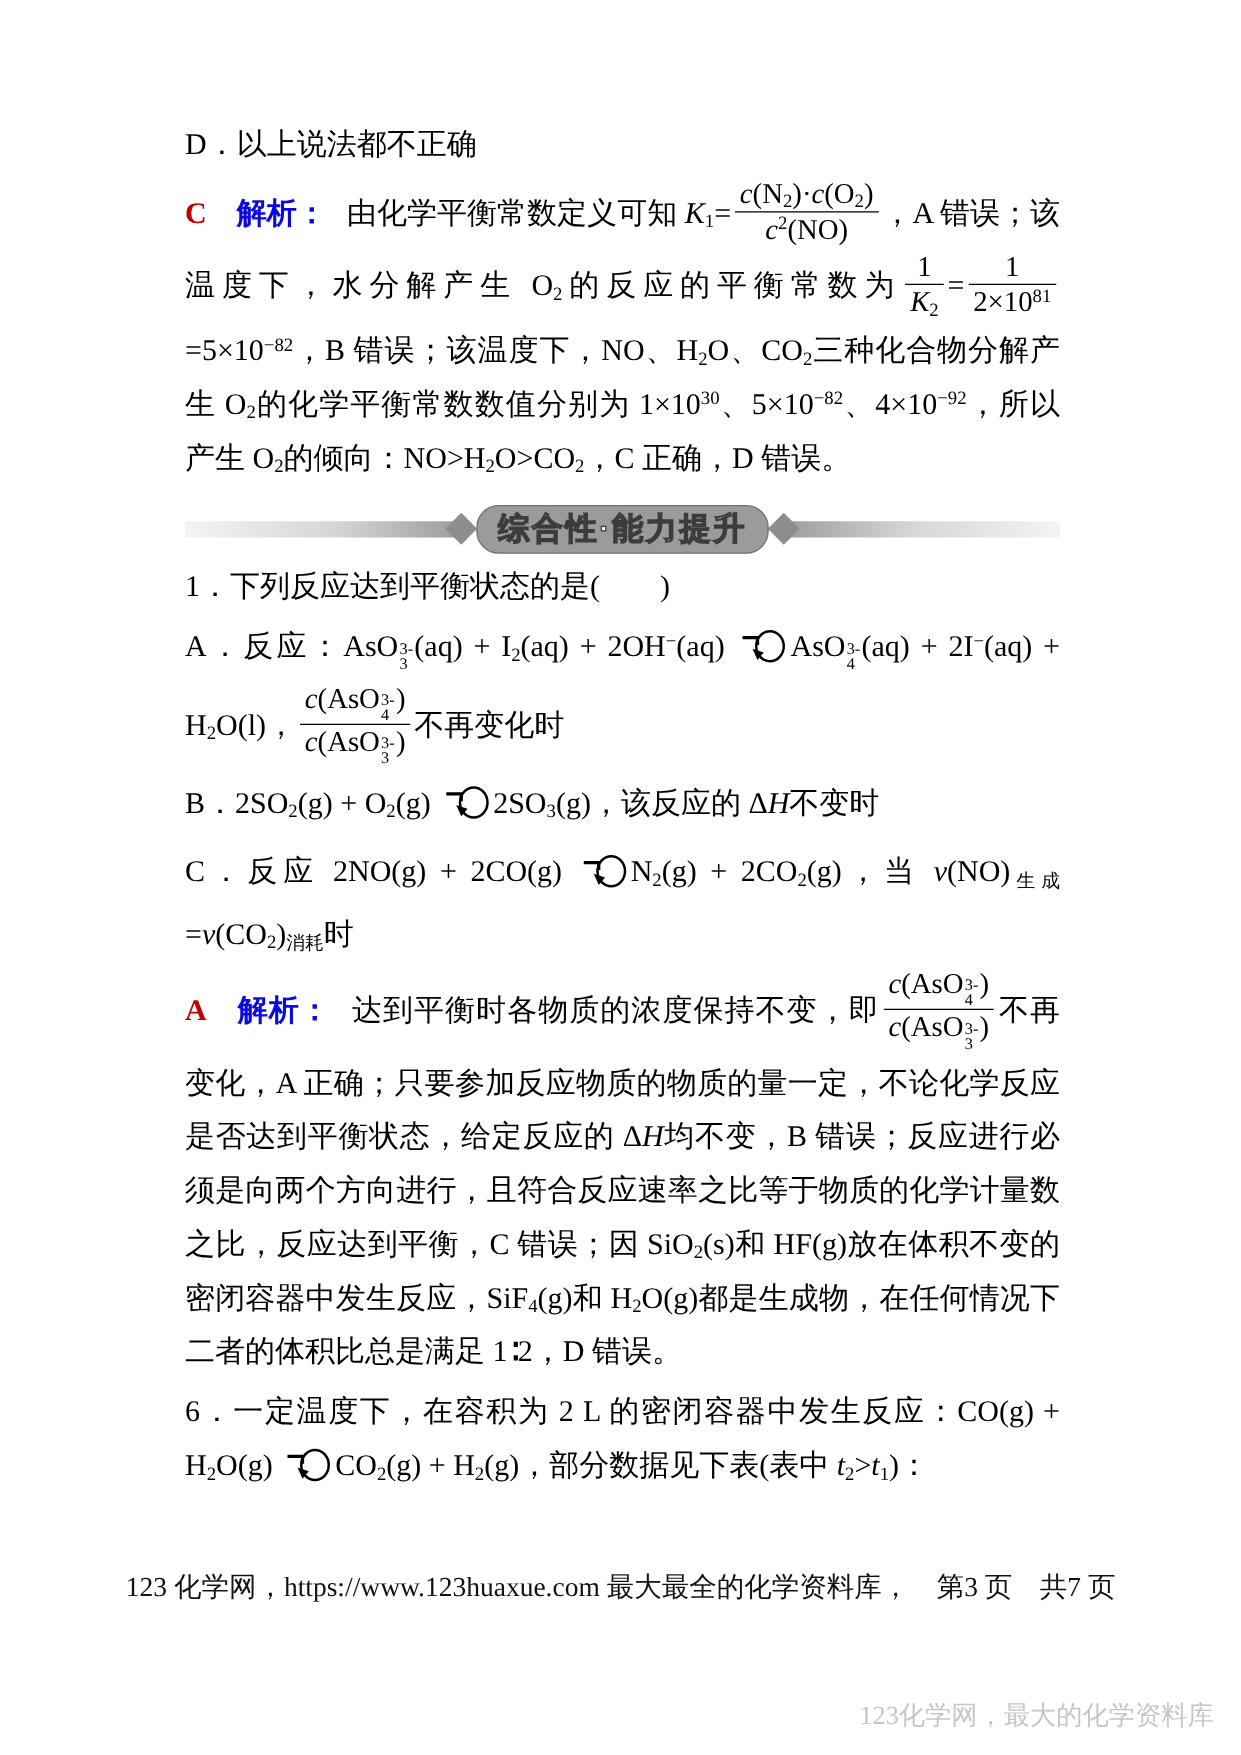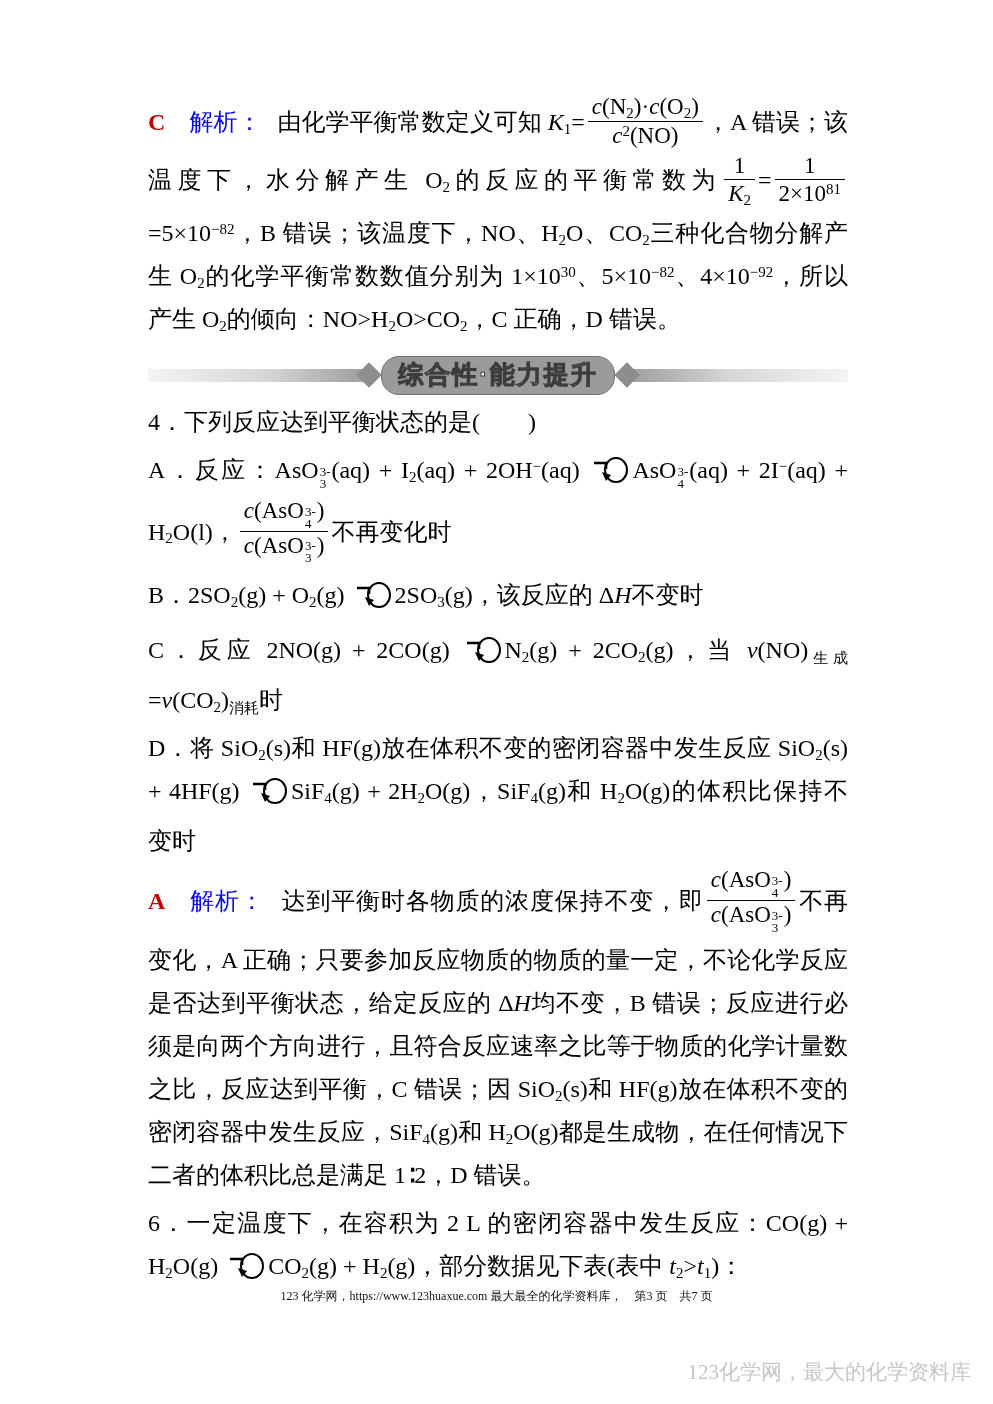--- a/index.html
+++ b/index.html
@@ -13,88 +13,84 @@
   }
   .page{position:absolute;inset:0;background:#fff;}
   .content{position:absolute;left:148px;top:90px;width:700px;}
   .content p{font-size:24px;line-height:43px;text-align:justify;margin:5px 0;}
   i{font-style:italic;}
   sub,sup{font-size:15px;line-height:0;}
   sub{vertical-align:-0.25em;}
   sup{vertical-align:0.5em;}
   sub.cjk{font-size:15px;vertical-align:-0.3em;}
   .ans{color:#c00000;font-weight:bold;margin-right:18px;}
-  .lbl{color:#0a0ae0;font-weight:normal;margin-right:10px;}
+  .lbl{color:#0a0ae0;font-weight:bold;margin-right:10px;}
   
   .frac{display:inline-block;vertical-align:middle;text-align:center;line-height:1.12;font-size:23px;margin:2px 3px;transform:translateY(-3px);}
   .frac .num{display:block;border-bottom:1.6px solid #000;padding:0 4px 1px;}
   .frac .den{display:block;padding:1px 4px 0;}
   
   .stack{display:inline-block;vertical-align:-0.42em;line-height:0;margin:0 1px;}
   .stack .st,.stack .sb{display:block;font-size:13px;line-height:12px;text-align:left;}
   
   .rev{display:inline-block;vertical-align:-7px;margin:0 2px;}
   
   .banner{display:flex;align-items:center;margin:16px 0 8px;height:36px;}
   .bar{flex:1;height:13px;}
   .bar-l{background:linear-gradient(90deg,#f4f4f4 0%,#d6d6d6 55%,#9e9e9e 100%);}
   .bar-r{background:linear-gradient(270deg,#f4f4f4 0%,#d6d6d6 55%,#9e9e9e 100%);}
   .diamond{width:18px;height:18px;background:#8d8d8d;transform:rotate(45deg);margin:0 -5px;flex:none;position:relative;z-index:1;}
   .pill{flex:none;background:#9b9b9b;border:1.5px solid #707070;border-radius:18px;
         padding:1px 16px 3px;font-size:25px;font-weight:bold;color:#fbfbfb;
         letter-spacing:2px;margin:0 8px;-webkit-text-stroke:1px #3c3c3c;
         font-family:"Liberation Sans","DejaVu Sans",sans-serif;position:relative;z-index:2;}
   
-  .footer{position:absolute;left:0;right:0;top:1288px;text-align:center;font-size:12px;color:#111;}
+  .footer{position:absolute;left:0;right:0;top:1255px;text-align:center;font-size:22px;color:#111;}
   .footer a{color:#111;text-decoration:none;}
   .watermark{position:absolute;right:22px;top:1358px;color:#c6c6c6;font-size:21px;margin-left:16px;}
 </style>
 </head>
 <body>
 
 <div class="page">
   <main class="content">
 
 
+    <p>D．以上说法都不正确</p>
 
     <p>
       <span class="ans">C</span>
       <span class="lbl">解析：</span>
       <span>由化学平衡常数定义可知 <i>K</i><sub>1</sub>=<span class="frac"><span class="num"><i>c</i>(N<sub>2</sub>)·<i>c</i>(O<sub>2</sub>)</span><span class="den"><i>c</i><sup>2</sup>(NO)</span></span>，A 错误；该温度下，水分解产生 O<sub>2</sub>的反应的平衡常数为<span class="frac"><span class="num">1</span><span class="den"><i>K</i><sub>2</sub></span></span>=<span class="frac"><span class="num">1</span><span class="den">2×10<sup>81</sup></span></span>=5×10<sup>−82</sup>，B 错误；该温度下，NO、H<sub>2</sub>O、CO<sub>2</sub>三种化合物分解产生 O<sub>2</sub>的化学平衡常数数值分别为 1×10<sup>30</sup>、5×10<sup>−82</sup>、4×10<sup>−92</sup>，所以产生 O<sub>2</sub>的倾向：NO&gt;H<sub>2</sub>O&gt;CO<sub>2</sub>，C 正确，D 错误。</span>
     </p>
 
     <div class="banner">
       <span class="bar bar-l"></span>
       <span class="diamond"></span>
       <span class="pill">综合性·能力提升</span>
       <span class="diamond"></span>
       <span class="bar bar-r"></span>
     </div>
 
-    <p>4．下列反应达到平衡状态的是(　　)</p>
+    <p>1．下列反应达到平衡状态的是(　　)</p>
     <p>A．反应：AsO<span class="stack"><span class="st">3-</span><span class="sb">3</span></span>(aq) + I<sub>2</sub>(aq) + 2OH<sup>−</sup>(aq) <span class="rev"><svg width="40" height="30" viewBox="0 0 40 30">
             <path d="M4 8 H16 V14" fill="none" stroke="#000" stroke-width="2.6"></path>
             <ellipse cx="26" cy="15" rx="11" ry="12" fill="none" stroke="#000" stroke-width="2"></ellipse>
             <path d="M12 17 l9 3 -5 6 z" fill="#000"></path>
           </svg></span>AsO<span class="stack"><span class="st">3-</span><span class="sb">4</span></span>(aq) + 2I<sup>−</sup>(aq) + H<sub>2</sub>O(l)，<span class="frac"><span class="num"><i>c</i>(AsO<span class="stack"><span class="st">3-</span><span class="sb">4</span></span>)</span><span class="den"><i>c</i>(AsO<span class="stack"><span class="st">3-</span><span class="sb">3</span></span>)</span></span>不再变化时</p>
     <p>B．2SO<sub>2</sub>(g) + O<sub>2</sub>(g) <span class="rev"><svg width="40" height="30" viewBox="0 0 40 30">
             <path d="M4 8 H16 V14" fill="none" stroke="#000" stroke-width="2.6"></path>
             <ellipse cx="26" cy="15" rx="11" ry="12" fill="none" stroke="#000" stroke-width="2"></ellipse>
             <path d="M12 17 l9 3 -5 6 z" fill="#000"></path>
           </svg></span>2SO<sub>3</sub>(g)，该反应的 Δ<i>H</i>不变时</p>
     <p>C．反应 2NO(g) + 2CO(g) <span class="rev"><svg width="40" height="30" viewBox="0 0 40 30">
             <path d="M4 8 H16 V14" fill="none" stroke="#000" stroke-width="2.6"></path>
             <ellipse cx="26" cy="15" rx="11" ry="12" fill="none" stroke="#000" stroke-width="2"></ellipse>
             <path d="M12 17 l9 3 -5 6 z" fill="#000"></path>
           </svg></span>N<sub>2</sub>(g) + 2CO<sub>2</sub>(g)，当 <i>v</i>(NO)<sub class="cjk">生成</sub>=<i>v</i>(CO<sub>2</sub>)<sub class="cjk">消耗</sub>时</p>
-    <p>D．将 SiO<sub>2</sub>(s)和 HF(g)放在体积不变的密闭容器中发生反应 SiO<sub>2</sub>(s) + 4HF(g) <span class="rev"><svg width="40" height="30" viewBox="0 0 40 30">
-            <path d="M4 8 H16 V14" fill="none" stroke="#000" stroke-width="2.6"></path>
-            <ellipse cx="26" cy="15" rx="11" ry="12" fill="none" stroke="#000" stroke-width="2"></ellipse>
-            <path d="M12 17 l9 3 -5 6 z" fill="#000"></path>
-          </svg></span>SiF<sub>4</sub>(g) + 2H<sub>2</sub>O(g)，SiF<sub>4</sub>(g)和 H<sub>2</sub>O(g)的体积比保持不变时</p>
 
     <p>
       <span class="ans">A</span>
       <span class="lbl">解析：</span>
       <span>达到平衡时各物质的浓度保持不变，即<span class="frac"><span class="num"><i>c</i>(AsO<span class="stack"><span class="st">3-</span><span class="sb">4</span></span>)</span><span class="den"><i>c</i>(AsO<span class="stack"><span class="st">3-</span><span class="sb">3</span></span>)</span></span>不再变化，A 正确；只要参加反应物质的物质的量一定，不论化学反应是否达到平衡状态，给定反应的 Δ<i>H</i>均不变，B 错误；反应进行必须是向两个方向进行，且符合反应速率之比等于物质的化学计量数之比，反应达到平衡，C 错误；因 SiO<sub>2</sub>(s)和 HF(g)放在体积不变的密闭容器中发生反应，SiF<sub>4</sub>(g)和 H<sub>2</sub>O(g)都是生成物，在任何情况下二者的体积比总是满足 1∶2，D 错误。</span>
     </p>
 
     <p>6．一定温度下，在容积为 2 L 的密闭容器中发生反应：CO(g) + H<sub>2</sub>O(g) <span class="rev"><svg width="40" height="30" viewBox="0 0 40 30">
             <path d="M4 8 H16 V14" fill="none" stroke="#000" stroke-width="2.6"></path>
             <ellipse cx="26" cy="15" rx="11" ry="12" fill="none" stroke="#000" stroke-width="2"></ellipse>

